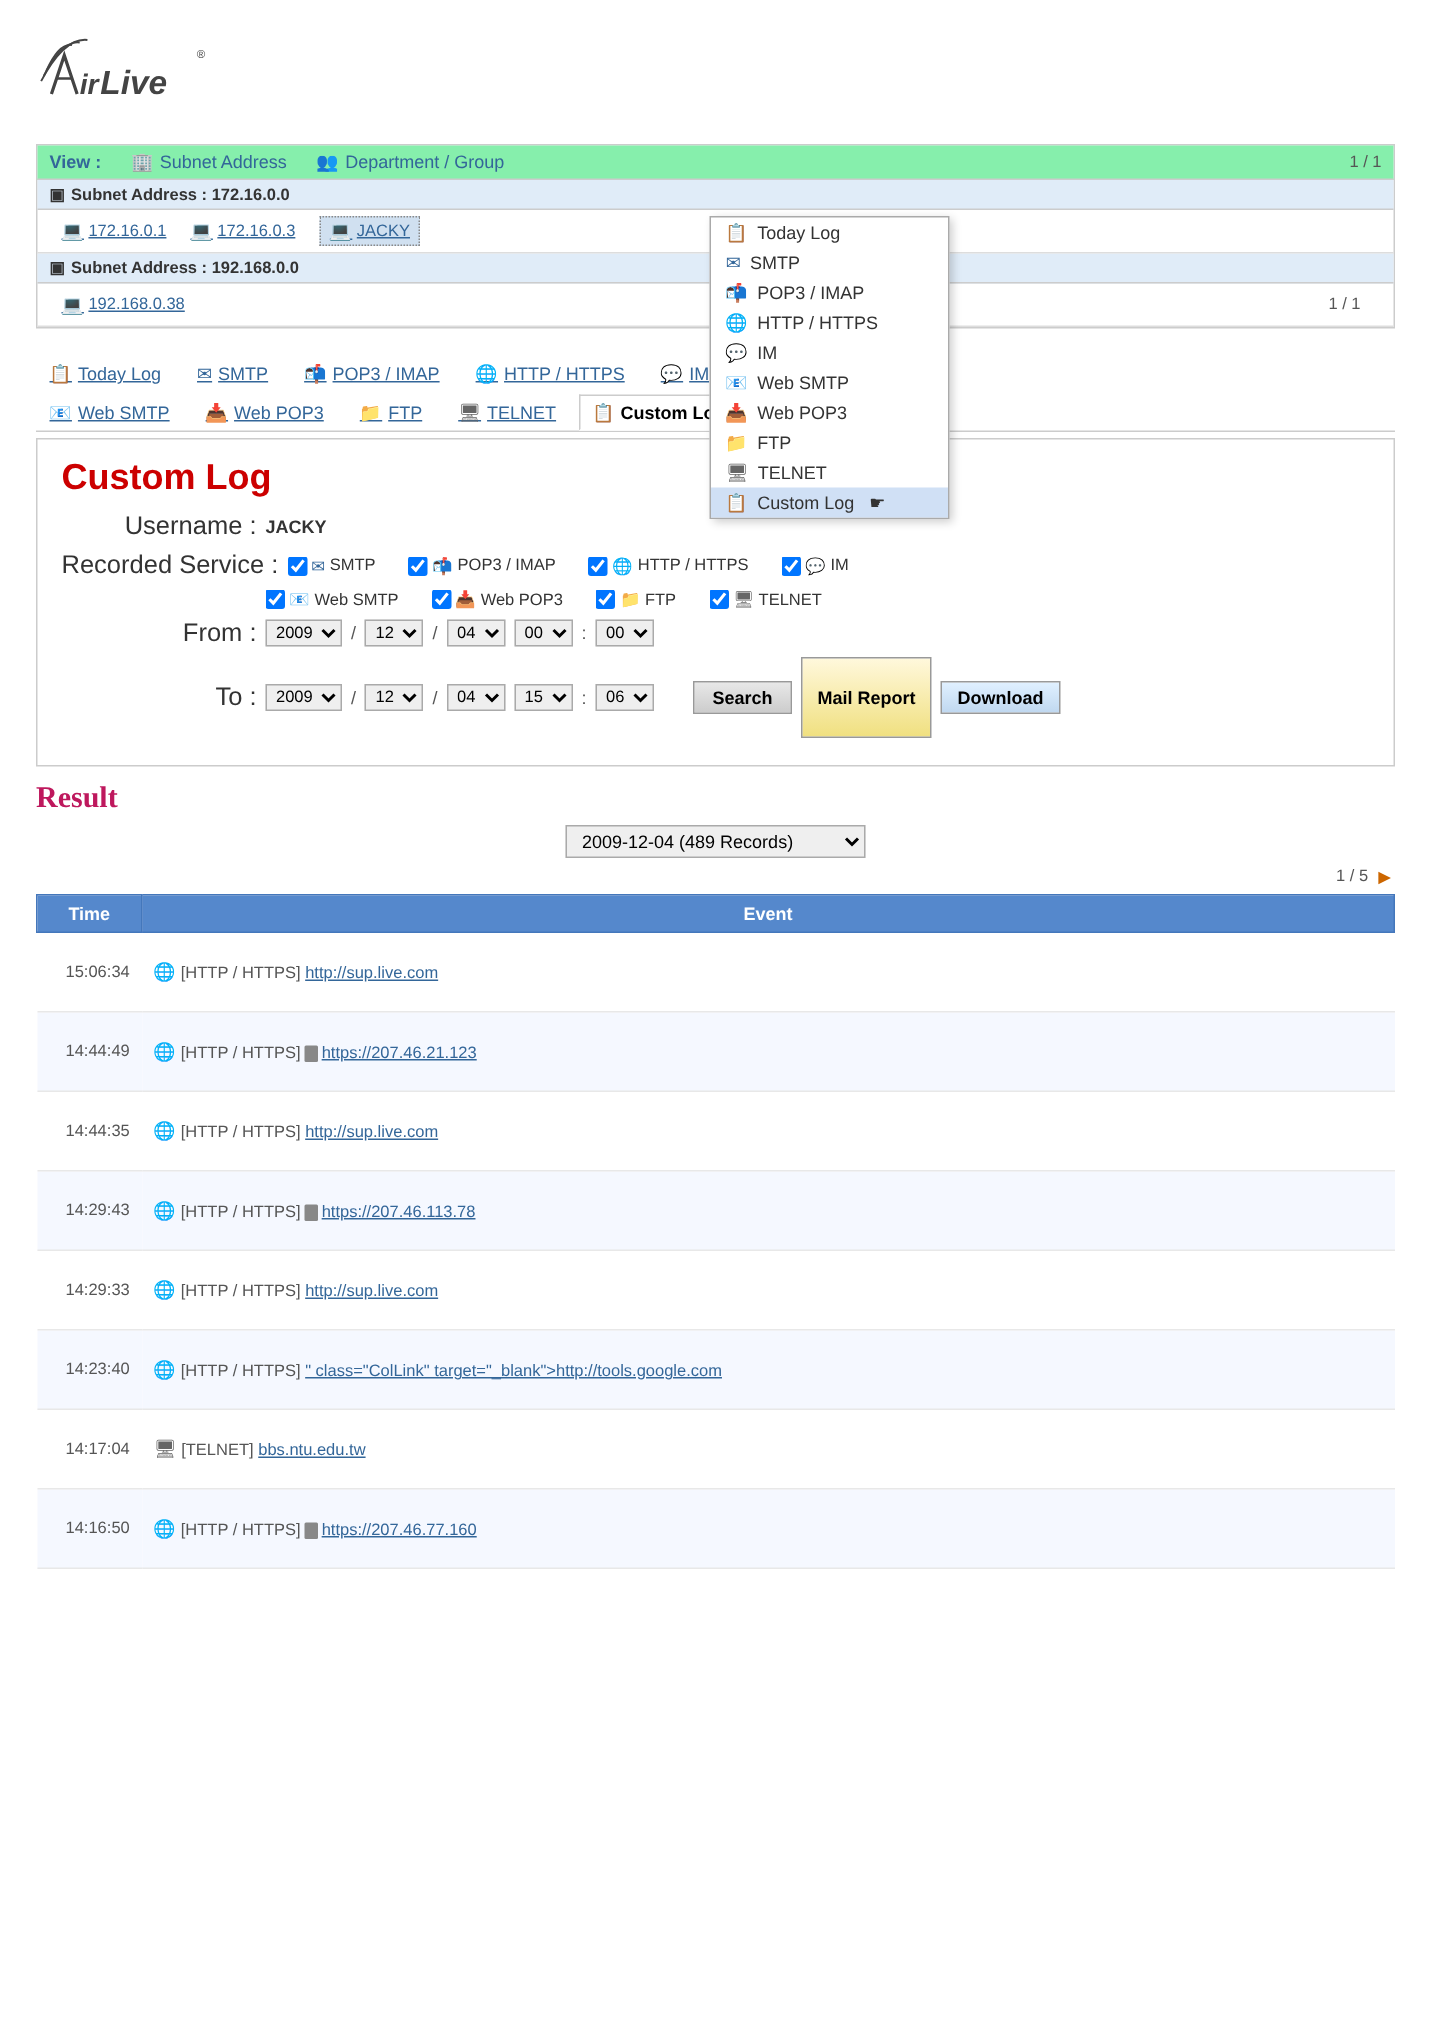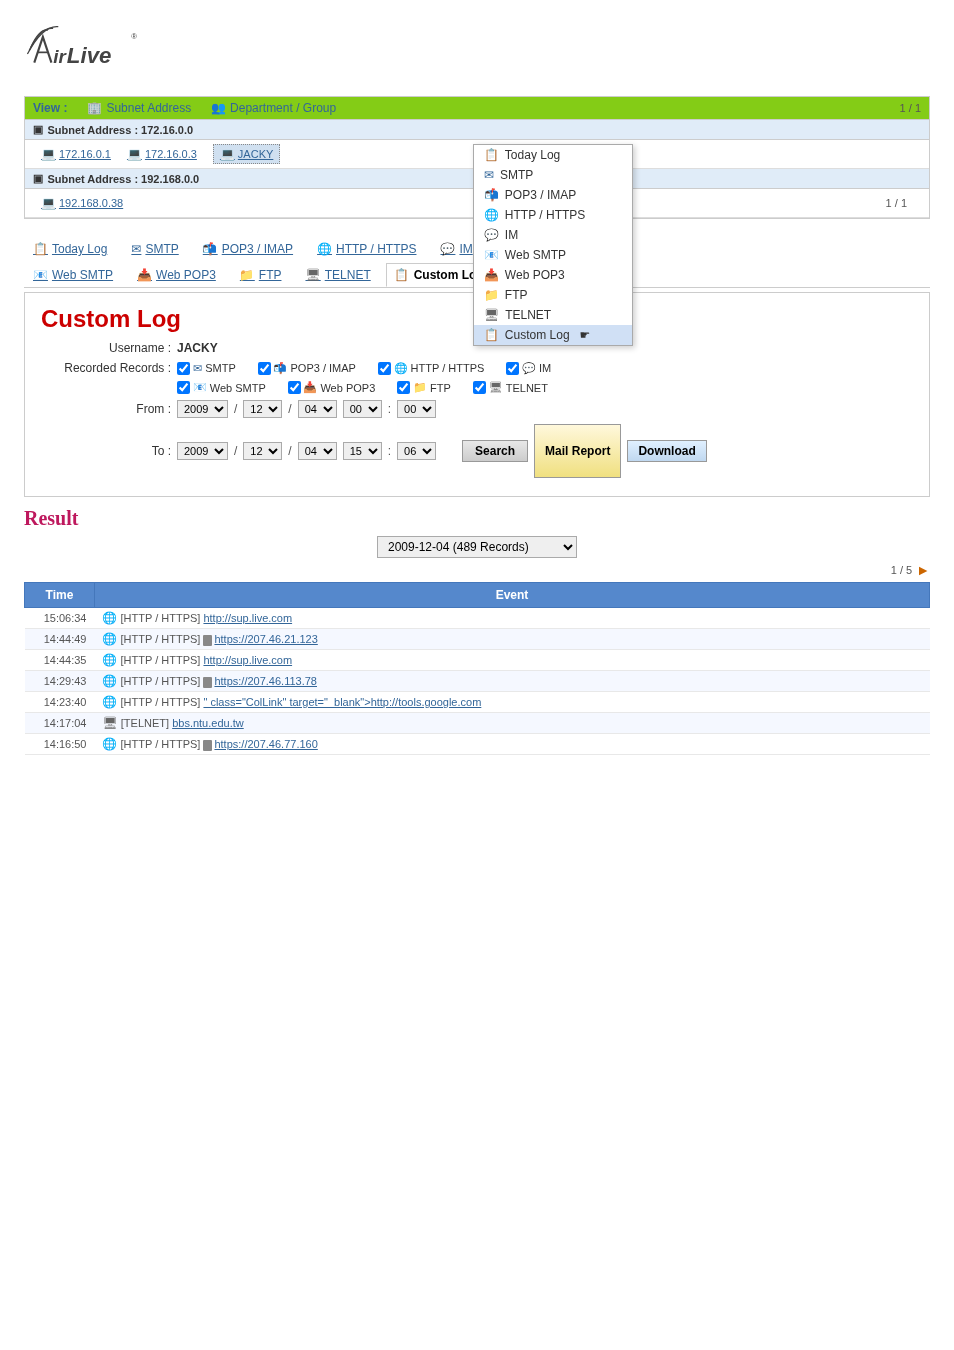--- a/index.html
+++ b/index.html
@@ -23,21 +23,21 @@
 
     
     .top-panel {
       margin: 10px 24px;
       border: 1px solid #ccc;
       background: #fff;
     }
     .top-panel-toolbar {
       display: flex;
       align-items: center;
-      background: #84cc16;
+      background: #86efac;
       border-bottom: 1px solid #ccc;
       padding: 4px 8px;
       gap: 20px;
     }
     .toolbar-label {
       font-weight: bold;
       color: #336699;
       font-size: 12px;
     }
     .toolbar-item {
@@ -153,21 +153,21 @@
       margin-bottom: 8px;
     }
     .form-row {
       display: flex;
       align-items: center;
       margin-bottom: 6px;
       gap: 6px;
       flex-wrap: wrap;
     }
     .form-label {
-      font-size: 12px;
+      font-size: 17px;
       min-width: 130px;
       text-align: right;
       color: #333;
     }
     .form-value {
       font-size: 12px;
       font-weight: bold;
     }
     .checkbox-group {
       display: flex;
@@ -254,21 +254,21 @@
     .result-table th {
       background: #5588cc;
       color: #fff;
       padding: 5px 8px;
       font-size: 12px;
       font-weight: bold;
       text-align: center;
       border: 1px solid #4477bb;
     }
     .result-table td {
-      padding: 3px 8px;
+      padding: 19px 8px;
       font-size: 11px;
       border-bottom: 1px solid #e8e8e8;
       vertical-align: middle;
     }
     .result-table tr:nth-child(odd) td {
       background: #fff;
     }
     .result-table tr:nth-child(even) td {
       background: #f5f8ff;
     }
@@ -446,21 +446,21 @@
 
 <div class="custom-log-section">
   <div class="section-title">Custom Log</div>
 
   <div class="form-row">
     <span class="form-label">Username :</span>
     <span class="form-value">JACKY</span>
   </div>
 
   <div class="form-row">
-    <span class="form-label">Recorded Records :</span>
+    <span class="form-label">Recorded Service :</span>
     <div class="checkbox-group">
       <input type="checkbox" checked="" style="">
       <span style="color:#336699;">✉</span>
       <span>SMTP</span>
     </div>
     <div class="checkbox-group" style="margin-left:16px;">
       <input type="checkbox" checked="" style="">
       <span style="color:#cc6600;">📬</span>
       <span>POP3 / IMAP</span>
     </div>
@@ -586,20 +586,26 @@
       <span style="color:#cc6600; font-size:12px;">🌐</span> <span style="color:#555;">[HTTP / HTTPS]</span> <span class="event-link">http://sup.live.com</span>
     </td>
   </tr>
         <tr>
     <td class="time-cell">14:29:43</td>
     <td class="event-cell">
       <span style="color:#cc6600; font-size:12px;">🌐</span> <span style="color:#555;">[HTTP / HTTPS]</span> <span class="event-link"><span style="display:inline-block;background:#888;width:9px;height:11px;border-radius:1px;margin-right:2px;vertical-align:middle;"></span>https://207.46.113.78</span>
     </td>
   </tr>
         <tr>
+    <td class="time-cell">14:29:33</td>
+    <td class="event-cell">
+      <span style="color:#cc6600; font-size:12px;">🌐</span> <span style="color:#555;">[HTTP / HTTPS]</span> <span class="event-link">http://sup.live.com</span>
+    </td>
+  </tr>
+        <tr>
     <td class="time-cell">14:23:40</td>
     <td class="event-cell">
       <span style="color:#cc6600; font-size:12px;">🌐</span> <span style="color:#555;">[HTTP / HTTPS]</span> <span class="event-link">" class="ColLink" target="_blank"&gt;http://tools.google.com</span>
     </td>
   </tr>
         <tr>
     <td class="time-cell">14:17:04</td>
     <td class="event-cell">
       <span style="color:#666; font-size:12px;">🖥</span> <span style="color:#555;">[TELNET]</span> <span class="event-link">bbs.ntu.edu.tw</span>
     </td>

